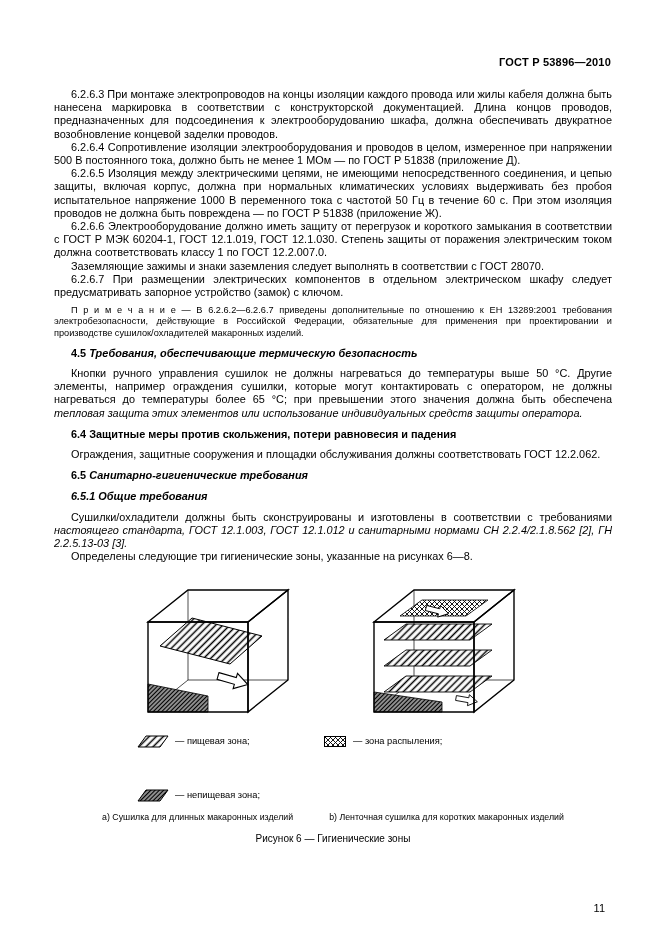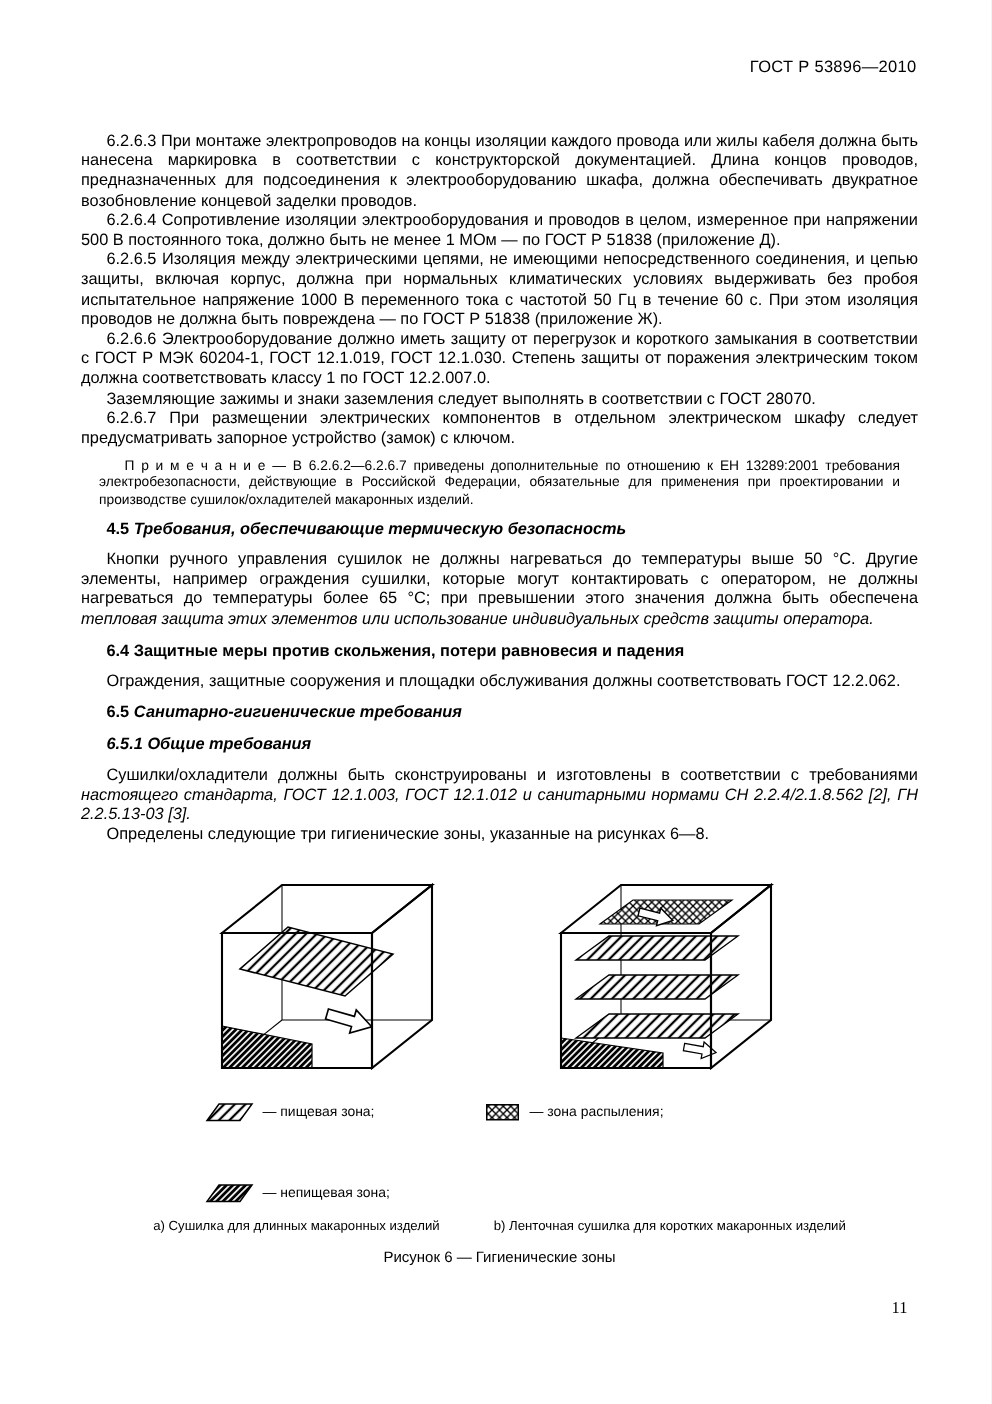--- a/index.html
+++ b/index.html
@@ -2,47 +2,47 @@
 <html><head>
 <meta charset="utf-8">
 <style>
   html, body { margin:0; padding:0; background:#e9e9e9; }
   .page {
     position:relative; width:661px; height:936px; margin:0 auto;
     background:#ffffff; color:#000;
     font-family:"Liberation Sans", sans-serif; overflow:hidden;
   }
   .doc-header {
-    position:absolute; top:39px; right:50px;
-    font-size:11px; font-weight:normal; letter-spacing:.2px;
+    position:absolute; top:56px; right:50px;
+    font-size:11px; font-weight:bold; letter-spacing:.2px;
   }
   .content {
     position:absolute; top:88px; left:54px; width:558px;
     font-size:10.9px; line-height:13.2px; text-align:justify;
   }
   .para { text-indent:17px; margin:0; }
-  .note { font-size:9.2px; line-height:11.2px; text-indent:17px; margin:6px 12px 6px; }
+  .note { font-size:9.2px; line-height:11.2px; text-indent:17px; margin:6px 0 6px; }
   .heading { font-weight:bold; text-indent:17px; margin:8px 0 7px; }
   .ital { font-style:italic;margin-top:26px; }
   .figures-row {
     display:flex; justify-content:center; align-items:flex-end; gap:58px;
     margin-top:10px; text-indent:0;
   }
   .legend {
     display:grid; grid-template-columns:150px 236px; column-gap:12px; row-gap:5px;
     width:398px; margin:10px auto 0; font-size:9.3px; line-height:14px;
     text-align:left; text-indent:0;gap:39px;
   }
   .legend-item { display:flex; align-items:center; gap:5px; white-space:nowrap; }
   .captions-row {
     display:flex; justify-content:center; gap:36px;
     font-size:8.8px; margin-top:8px; text-align:center; text-indent:0;
   }
   .figure-caption { text-align:center; font-size:10px; margin-top:8px; text-indent:0; }
-  .page-number { position:absolute; top:866px; right:56px; font-size:11px;font-family:Liberation Serif, serif; }
+  .page-number { position:absolute; top:902px; right:56px; font-size:11px; }
   svg { display:block; }
 </style>
 </head>
 <body>
 
 <svg width="0" height="0" style="position:absolute" aria-hidden="true">
   <defs>
     <pattern id="p-diag" patternUnits="userSpaceOnUse" width="5" height="5" patternTransform="rotate(45)">
       <rect width="5" height="5" fill="#fff"></rect>
       <line x1="2.5" y1="0" x2="2.5" y2="5" stroke="#000" stroke-width="1.5"></line>

